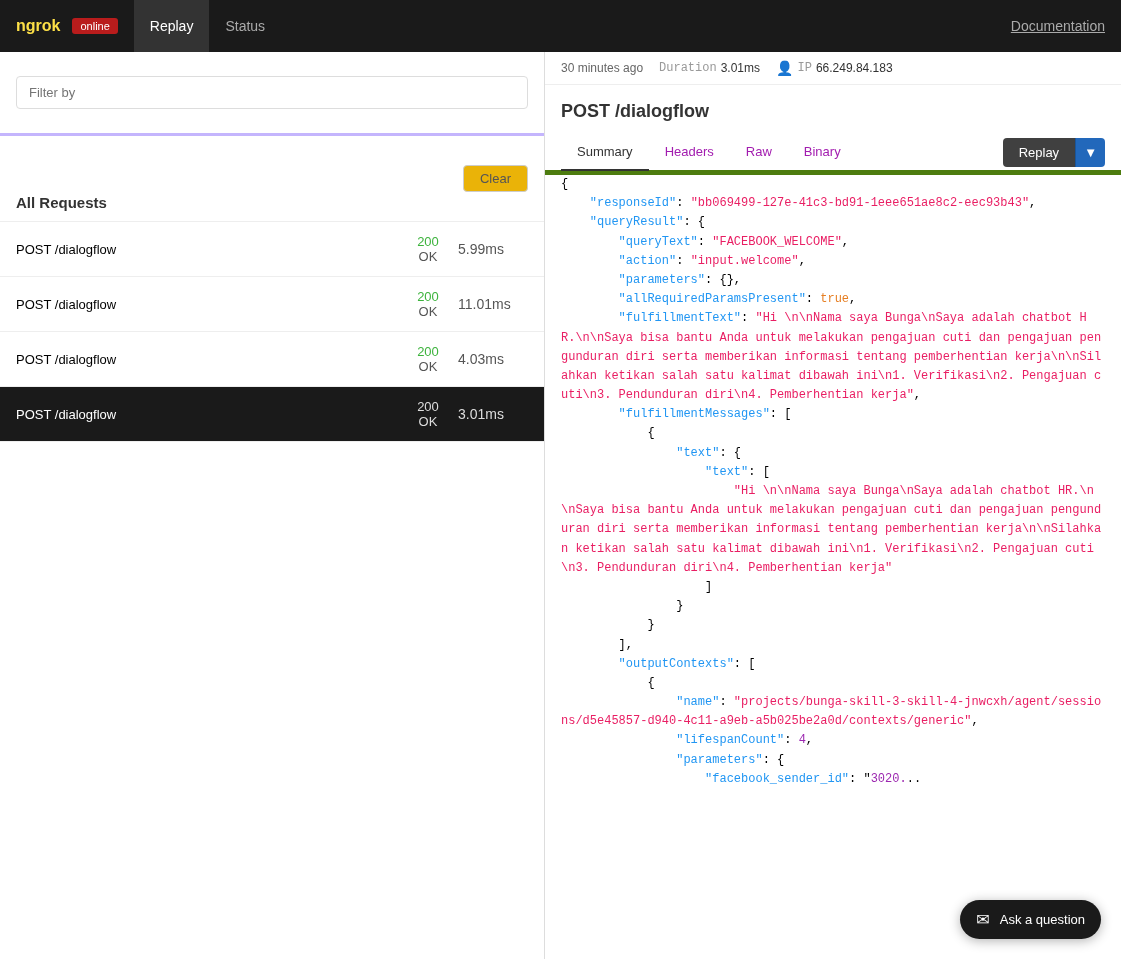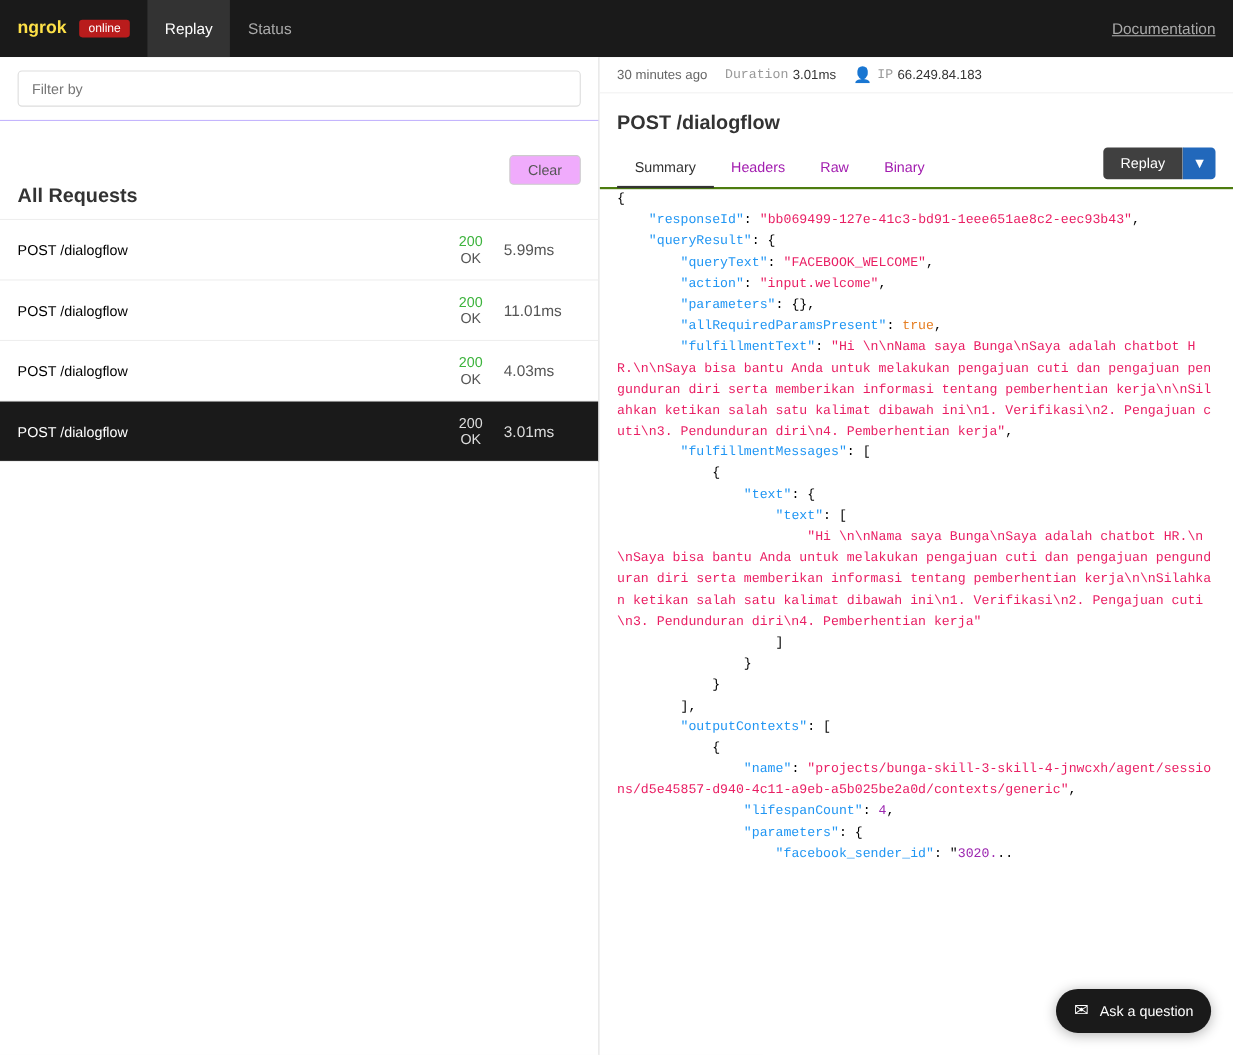--- a/index.html
+++ b/index.html
@@ -60,48 +60,48 @@
     .left-panel {
       width: 545px;
       min-width: 545px;
       background: #fff;
       display: flex;
       flex-direction: column;
       border-right: 1px solid #ddd;
     }
 
     .filter-bar {
-      padding: 12px 16px;
-      border-bottom: 1px solid #c4b5fd;
+      padding: 24px 16px;
+      border-bottom: 3px solid #c4b5fd;
     }
     .filter-input {
       width: 100%;
       padding: 8px 12px;
       border: 1px solid #ddd;
       border-radius: 4px;
       font-size: 13px;
       color: #333;
       outline: none;
     }
 
     .requests-header {
       display: flex;
       align-items: center;
       justify-content: space-between;
       padding: 10px 16px;
       border-bottom: 1px solid #eee;
     }
     .requests-title {
-      font-size: 18px;
+      font-size: 15px;
       font-weight: 600;
       color: #333;
       margin-top: 48px;
     }
     .clear-btn {
-      background: #f0abfc;
+      background: #eab308;
       border: 1px solid #ccc;
       border-radius: 4px;
       padding: 5px 16px;
       font-size: 13px;
       cursor: pointer;
       color: #555;
     }
 
     .requests-list {
       flex: 1;
@@ -180,23 +180,23 @@
     }
     .detail-title {
       font-size: 18px;
       font-weight: 600;
       color: #333;
       margin-bottom: 12px;
     }
 
     .detail-tabs {
       display: flex;
-      align-items: flex-start;
+      align-items: center;
       gap: 0;
-      border-bottom: 2px solid #4d7c0f;
+      border-bottom: 5px solid #4d7c0f;
       padding: 0 16px;
     }
     .detail-tab {
       padding: 10px 16px;
       font-size: 13px;
       color: #a21caf;
       cursor: pointer;
       border-bottom: 2px solid transparent;
       margin-bottom: -1px;
     }

